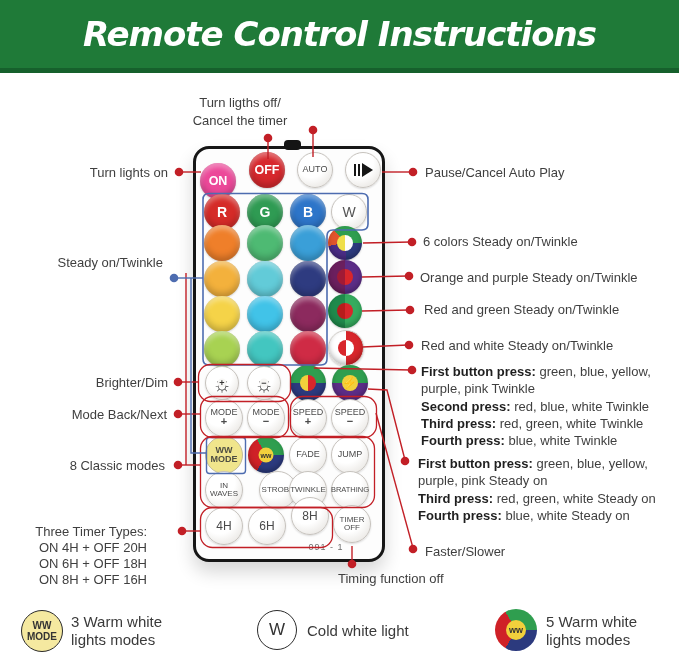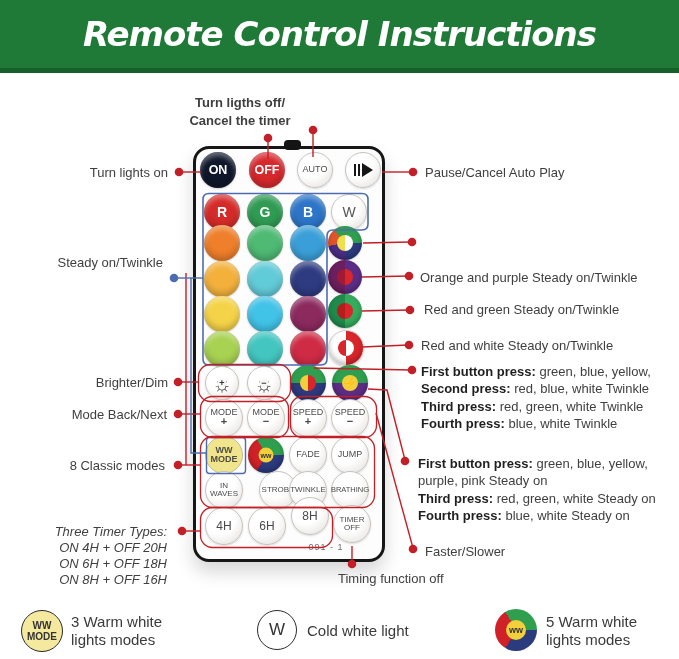--- a/index.html
+++ b/index.html
@@ -73,21 +73,21 @@
 
 <div id="canvas">
 
   <div class="banner">
     <h1>Remote Control Instructions</h1>
   </div>
 
   <div class="remote">
     <div class="nub"></div>
 
-    <div class="btn d36 cbtn" style="left:4px;top:3px;background:#0f172a;">
+    <div class="btn d36 cbtn" style="left:4px;top:14px;background:#ec4899;">
       <span class="onoff">ON</span>
       </div>
     <div class="btn d36 cbtn" style="left:53px;top:3px;background:#d7282d;">
       <span class="onoff">OFF</span>
       </div>
     <div class="btn d36 white" style="left:101px;top:3px;">
       <span class="tiny">AUTO</span>
       </div>
     <div class="btn d36 white" style="left:149px;top:3px;">
       <span class="play">
@@ -214,46 +214,48 @@
       </div>
     <div class="btn d38 white" style="left:137px;top:356px;">
       <span class="tinier">TIMER</span>
         <span class="tinier">OFF</span>
       </div>
 
     <div class="model" style="left:100px;top:393px;width:60px;text-align:center;">091 - 1</div>
   </div>
 
   <div class="lab rt" style="right:511px;top:165px;">Turn lights on</div>
-  <div class="lab ctr lh18" style="left:188px;top:94px;width:104px;font-weight:bold;">
+  <div class="lab ctr lh18" style="left:188px;top:94px;width:104px;">
     <div>Turn ligths off/</div>
       <div>Cancel the timer</div>
     </div>
   <div class="lab ctr lh18" style="left:275px;top:88px;width:106px;">
     </div>
   <div class="lab rt lh18" style="right:516px;top:254px;">
     <div>Steady on/Twinkle</div>
     </div>
   <div class="lab rt" style="right:511px;top:375px;">Brighter/Dim</div>
   <div class="lab rt" style="right:512px;top:407px;">Mode Back/Next</div>
   <div class="lab rt" style="right:514px;top:458px;">8 Classic modes</div>
-  <div class="lab rt lh16" style="right:512px;top:524px;font-style:italic;">
+  <div class="lab rt lh16" style="right:532px;top:524px;">
     <div>Three Timer Types:</div>
     <div>ON 4H + OFF 20H</div>
     <div>ON 6H + OFF 18H</div>
     <div>ON 8H + OFF 16H</div>
     </div>
 
   <div class="lab" style="left:425px;top:165px;">Pause/Cancel Auto Play</div>
+  <div class="lab" style="left:423px;top:234px;">6 colors Steady on/Twinkle</div>
   <div class="lab" style="left:420px;top:270px;">Orange and purple Steady on/Twinkle</div>
   <div class="lab" style="left:424px;top:302px;">Red and green Steady on/Twinkle</div>
   <div class="lab" style="left:421px;top:338px;">Red and white Steady on/Twinkle</div>
 
   <div class="blk" style="left:421px;top:363px;width:255px;">
     <div><b>First button press:</b><span> green, blue, yellow,</span></div>
+    <div><b></b><span>purple, pink Twinkle</span></div>
     <div><b>Second press:</b><span> red, blue, white Twinkle</span></div>
     <div><b>Third press:</b><span> red, green, white Twinkle</span></div>
     <div><b>Fourth press:</b><span> blue, white Twinkle</span></div>
   </div>
   <div class="blk" style="left:418px;top:455px;width:258px;">
     <div><b>First button press:</b><span> green, blue, yellow,</span></div>
     <div><b></b><span>purple, pink Steady on</span></div>
     <div><b>Third press:</b><span> red, green, white Steady on</span></div>
     <div><b>Fourth press:</b><span> blue, white Steady on</span></div>
   </div>

